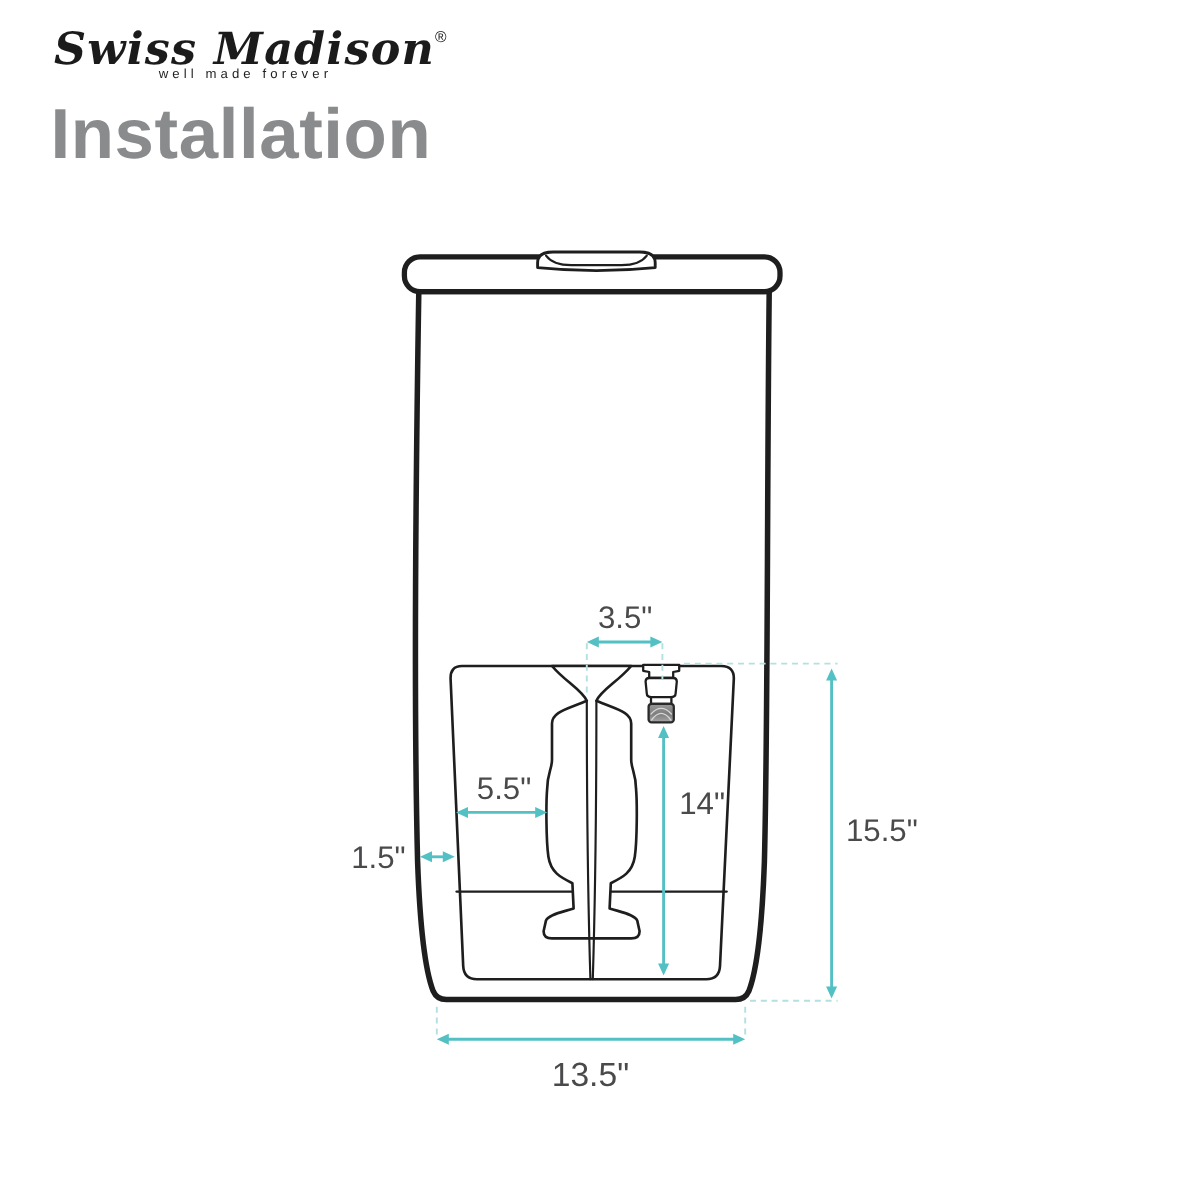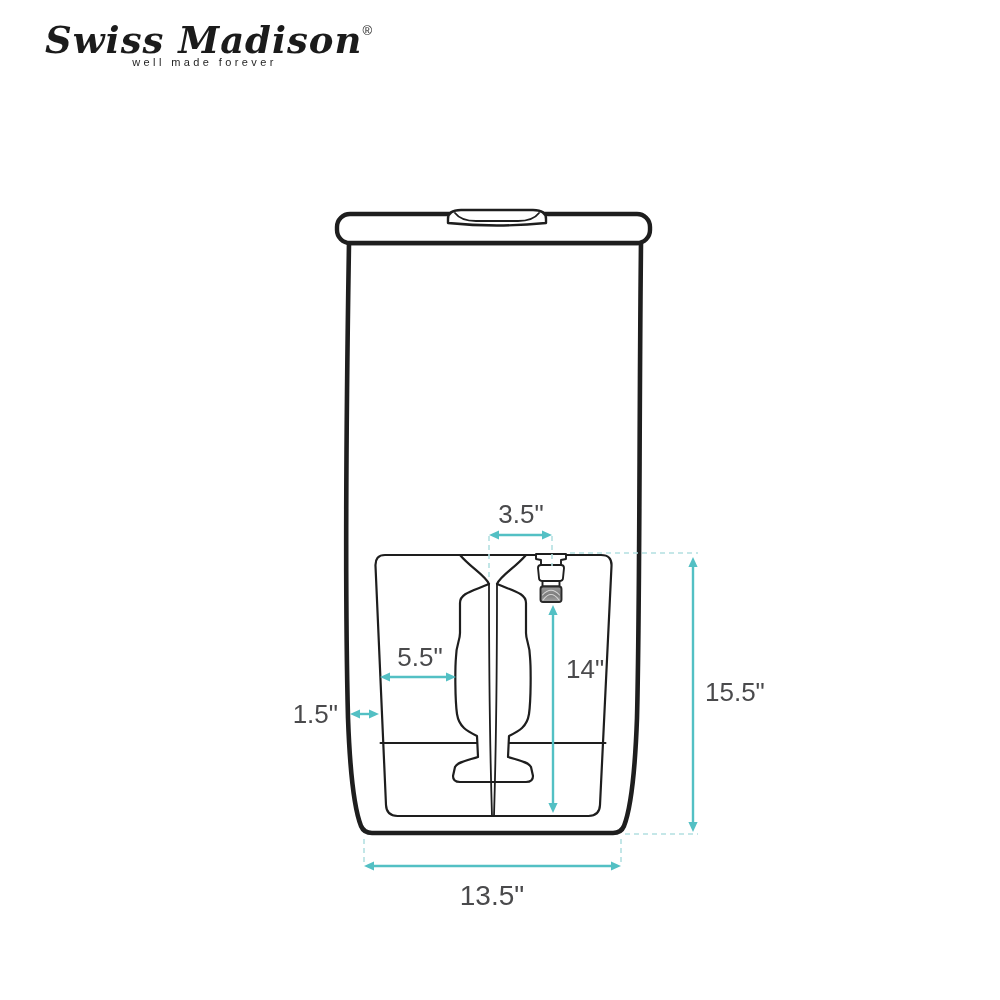--- a/index.html
+++ b/index.html
@@ -39,20 +39,21 @@
 
 <div class="page">
 
   <div class="logo">
     <div class="brand-line">
       <span class="brand">Swiss Madison</span><span class="reg">®</span>
     </div>
     <div class="tagline">well made forever</div>
   </div>
 
+  <h1 class="title">Installation</h1>
 
   <svg class="diagram-svg" width="1000" height="1000" viewBox="0 0 1000 1000">
     <defs>
       <linearGradient id="braidGrad" x1="0" y1="0" x2="0" y2="1">
         <stop offset="0" stop-color="#9a9a9a"></stop>
         <stop offset="0.55" stop-color="#7d7d7d"></stop>
         <stop offset="1" stop-color="#a8a8a8"></stop>
       </linearGradient>
     </defs>
 

